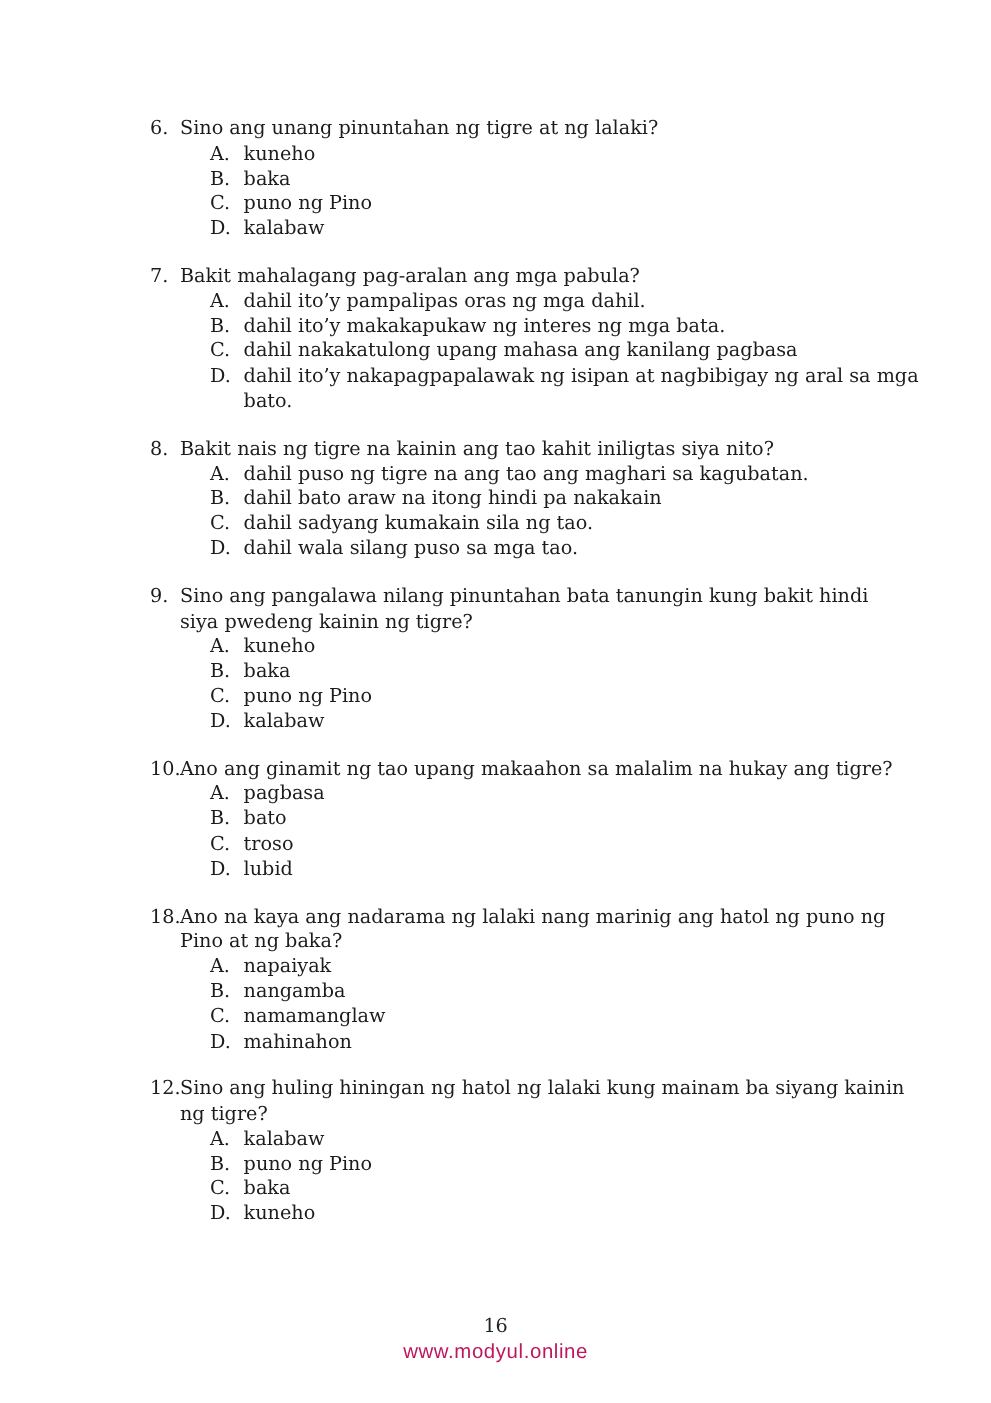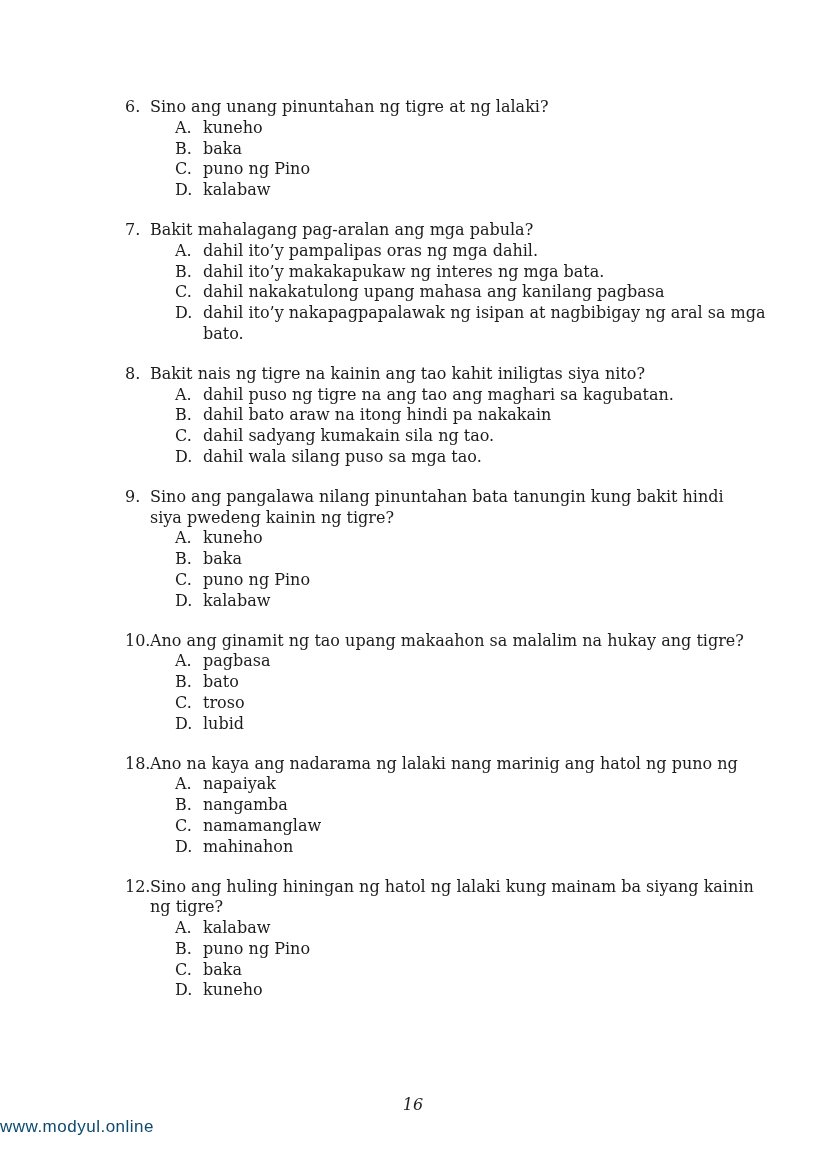--- a/index.html
+++ b/index.html
@@ -44,32 +44,31 @@
     margin-left: 50px;
   }
   .footer-pagenum {
     position: absolute;
     top: 1095px;
     left: 0;
     width: 100%;
     text-align: center;
     font-size: 16px;
     color: #222222;
-    font-style: italic;
   }
   .footer-watermark {
     position: absolute;
     top: 1117px;
     left: 0;
     width: 100%;
-    text-align: left;
+    text-align: center;
     font-family: "Liberation Sans", sans-serif;
     font-size: 17px;
     letter-spacing: 0.5px;
-    color: #0c4a6e;
+    color: #be185d;
   }
 </style>
 </head>
 <body>
 
 <div class="page">
   <div class="content">
 
     <section class="question">
       <div class="q-row">
@@ -236,20 +235,21 @@
             <div>lubid</div>
           </div>
       </div>
     </section>
 
     <section class="question">
       <div class="q-row">
         <span class="q-num">18.</span>
         <div class="q-text">
           <div>Ano na kaya ang nadarama ng lalaki nang marinig ang hatol ng puno ng</div>
+          <div>Pino at ng baka?</div>
         </div>
       </div>
       <div class="option">
         <span>A.</span>
         <div class="opt-text">
             <div>napaiyak</div>
           </div>
       </div>
       <div class="option">
         <span>B.</span>

